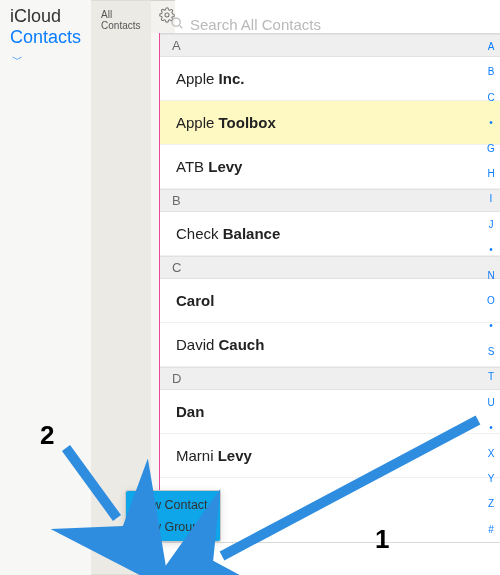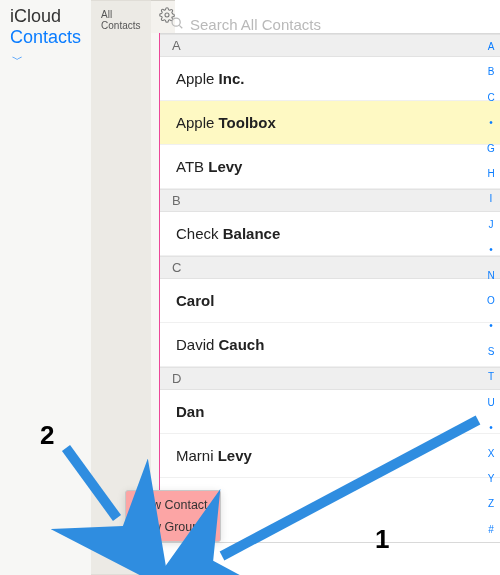--- a/index.html
+++ b/index.html
@@ -30,21 +30,21 @@
 
   
   .index { position: absolute; right: 2px; top: 36px; bottom: 34px; width: 14px; display: flex; flex-direction: column; justify-content: space-between; padding: 6px 0; }
   .index span { font-size: 10px; color: #0b7dff; text-align: center; line-height: 1; }
 
   
   .main-footer { height: 33px; border-top: 1px solid #d9d9d9; display: flex; align-items: center; padding-left: 10px; background: #fff; }
   .plus { color: #7a7a7a; font-size: 22px; font-weight: 300; line-height: 1; }
 
   
-  .popup { position: absolute; left: 125px; bottom: 33px; width: 96px; background: #fca5a5; border: 1px solid #c7c7c7; border-radius: 3px; box-shadow: 0 2px 8px rgba(0,0,0,0.12); padding: 3px 0; }
+  .popup { position: absolute; left: 125px; bottom: 33px; width: 96px; background: #0ea5e9; border: 1px solid #c7c7c7; border-radius: 3px; box-shadow: 0 2px 8px rgba(0,0,0,0.12); padding: 3px 0; }
   .popup-item { font-size: 12.5px; color: #333; padding: 4px 10px; cursor: default; }
 
   
   .anno { position: absolute; inset: 0; pointer-events: none; }
   .num { position: absolute; font-size: 26px; font-weight: 700; color: #000; }
 </style>
 </head>
 <body>
 
 <div class="app">

